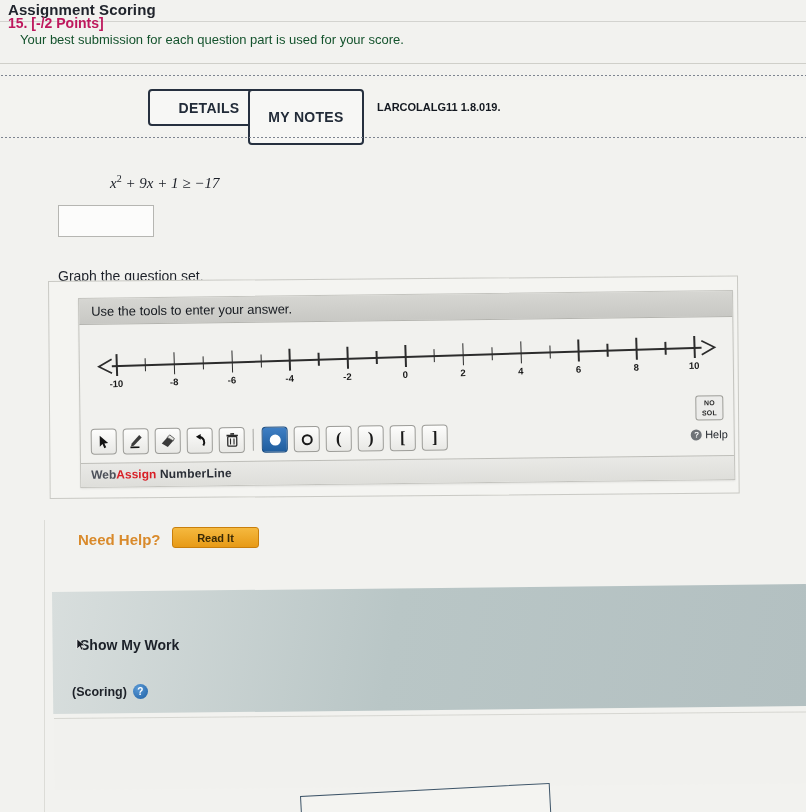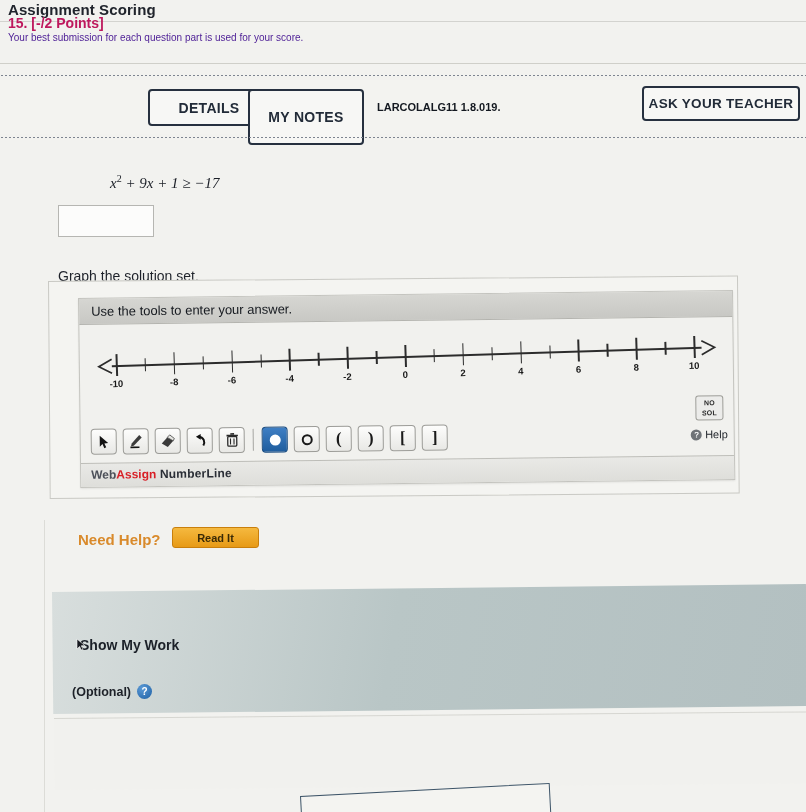--- a/index.html
+++ b/index.html
@@ -13,22 +13,22 @@
   #page { position: relative; width: 806px; height: 812px; background: #f2f2ef; }
 
   
   .hdr-title {
     position: absolute; left: 8px; top: 0px; width: 798px; height: 22px;
     font-size: 15px; font-weight: bold; color: #20242c;
     letter-spacing: .1px; padding-top: 1px;
   }
   .hdr-rule { position: absolute; left: 0; top: 21px; width: 806px; height: 1px; background: #d3d3cf; }
   .hdr-sub {
-    position: absolute; left: 8px; top: 32px; width: 780px; height: 22px;
-    font-size: 10px; color: #4c1d95;
+    position: absolute; left: 20px; top: 32px; width: 780px; height: 22px;
+    font-size: 13px; color: #14532d;
   }
   .hdr-rule2 { position: absolute; left: 0; top: 63px; width: 806px; height: 1px; background: #cfcfc9; }
   .dotted-rule {
     position: absolute; left: 0; width: 806px; height: 3px;
     background-image: radial-gradient(circle, #7d8490 0.8px, transparent 1px);
     background-size: 4px 3px;
   }
   #dotted-top { top: 74px; }
   #dotted-bot { top: 136px; }
 
@@ -245,29 +245,28 @@
   <div class="hdr-rule"></div>
   <div class="hdr-sub">Your best submission for each question part is used for your score.</div>
   <div class="hdr-rule2"></div>
   <div class="dotted-rule" id="dotted-top"></div>
 
   <div class="qbar"></div>
   <div class="q-num">15.  [-/2 Points]</div>
   <div class="btn-outline" id="btn-details">DETAILS</div>
   <div class="btn-outline" id="btn-mynotes">MY NOTES</div>
   <div class="q-code">LARCOLALG11 1.8.019.</div>
-  <div class="btn-outline" id="btn-ask">ASK YOUR TEACHER</div>
   <div class="dotted-rule" id="dotted-bot"></div>
 
   <div class="equation">
     <span>x</span><sup>2</sup><span> + 9x + 1 ≥ −17</span>
   </div>
   <input class="answer-box" type="text" placeholder="" style="">
 
-  <div class="graph-label">Graph the solution set.</div>
+  <div class="graph-label">Graph the question set.</div>
 
   <div class="panel-outer"></div>
 
   <div class="panel-inner">
     <div class="panel-head"></div>
     <div class="panel-head-text">Use the tools to enter your answer.</div>
 
     <div class="nl-wrap">
       <div class="nl-axis"></div>
       <svg class="arrow-l" viewBox="0 0 20 20">
@@ -385,21 +384,21 @@
 
   <div class="needhelp">Need Help?</div>
   <div class="readit">Read It</div>
 
   <div class="smw-panel"></div>
   <svg class="smw-cursor" viewBox="0 0 10 13">
     <path d="M1 1 L1 11 L3.6 8.4 L5.3 12 L7 11.2 L5.3 7.8 L8.8 7.6 Z" fill="#15181e" stroke="#ffffff" stroke-width="0.6"></path>
   </svg>
   <div class="smw-title">Show My Work</div>
   <div class="optional-row">
-    <span class="optional-text">(Optional)</span>
+    <span class="optional-text">(Scoring)</span>
     <span class="q-badge">?</span>
   </div>
 
   <div class="submit-panel"></div>
 
   <div class="footer-box"></div>
   <div class="footer-text">Question 15 of 15</div>
   <div class="left-edge"></div>
 </div>
 

